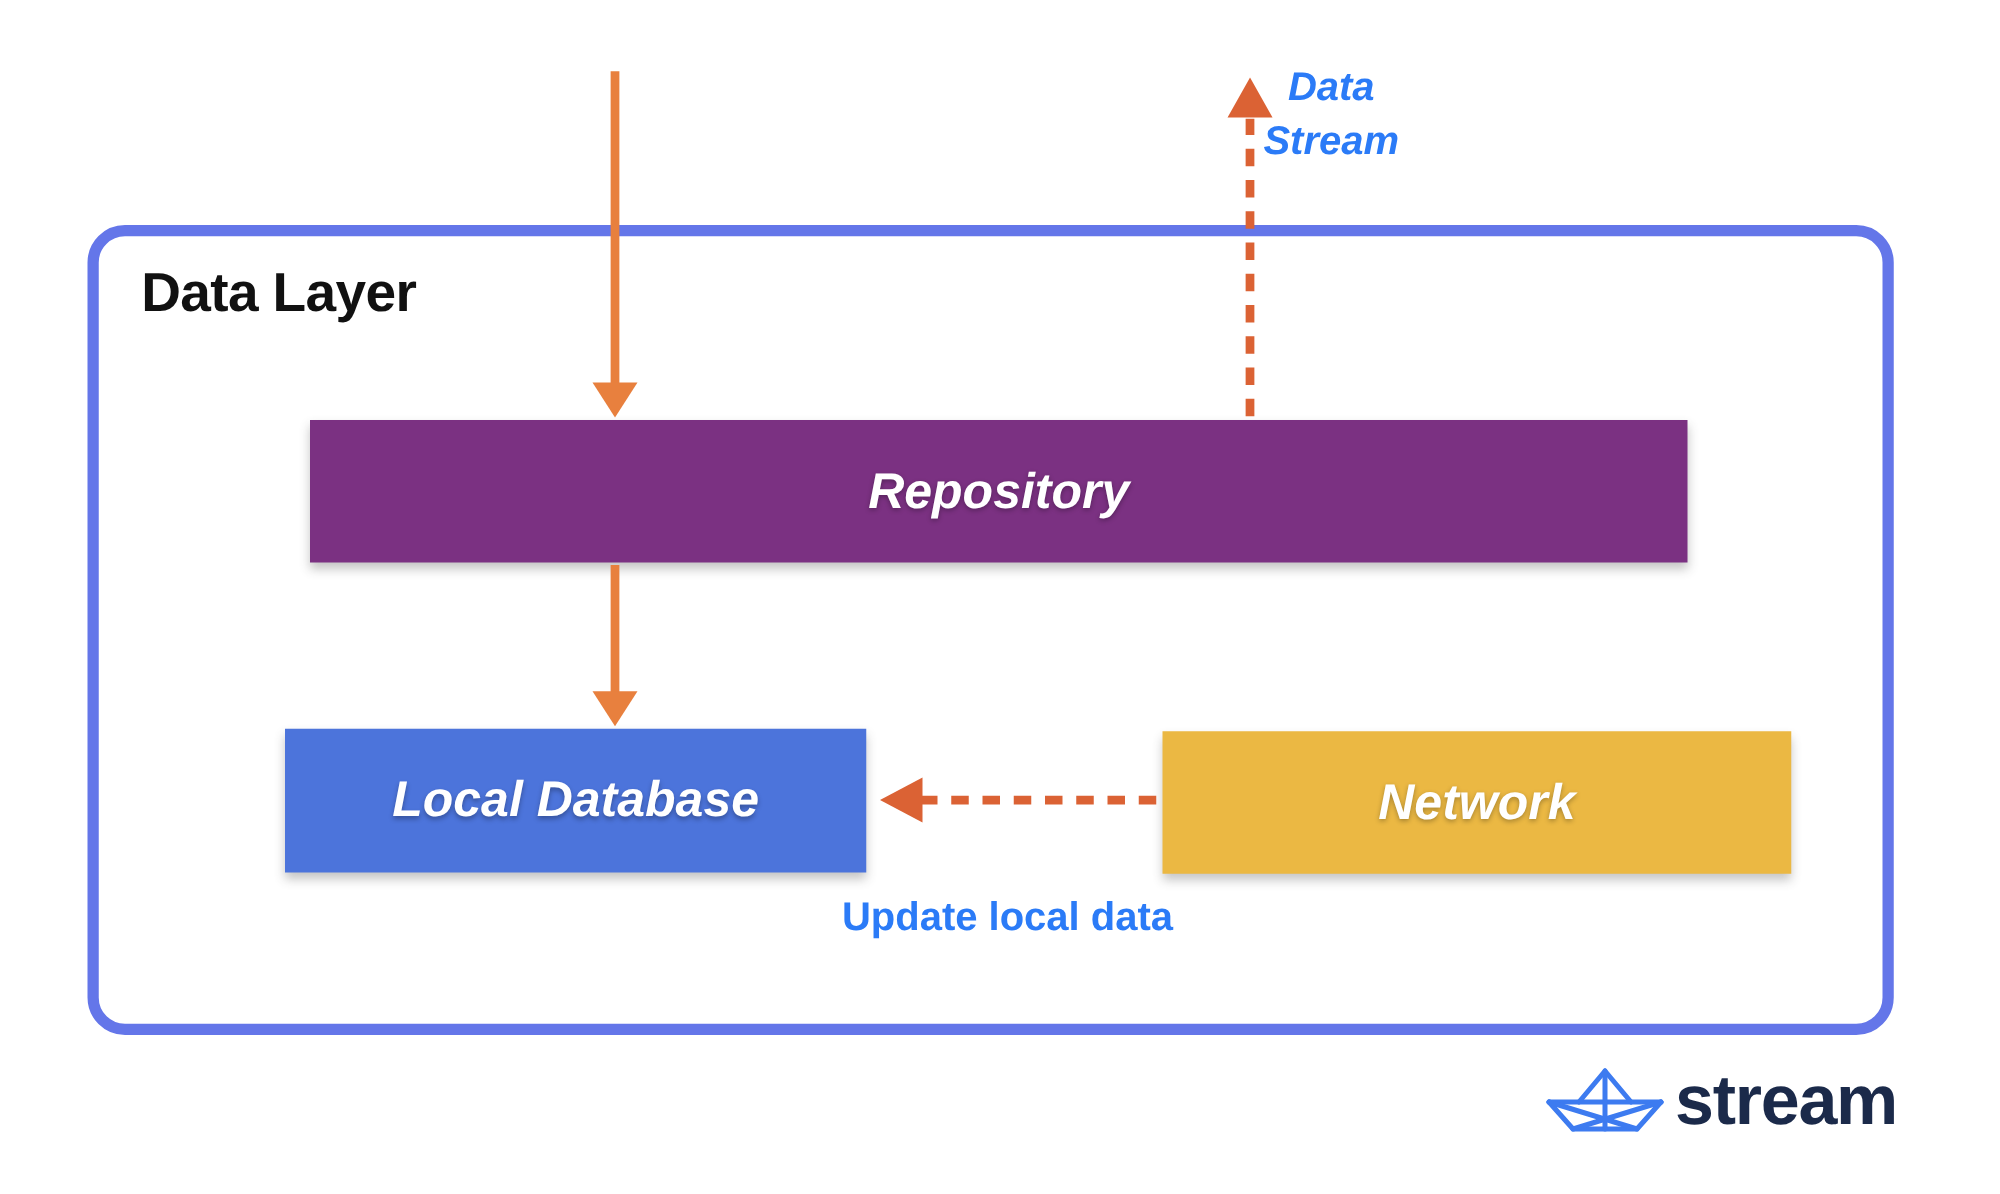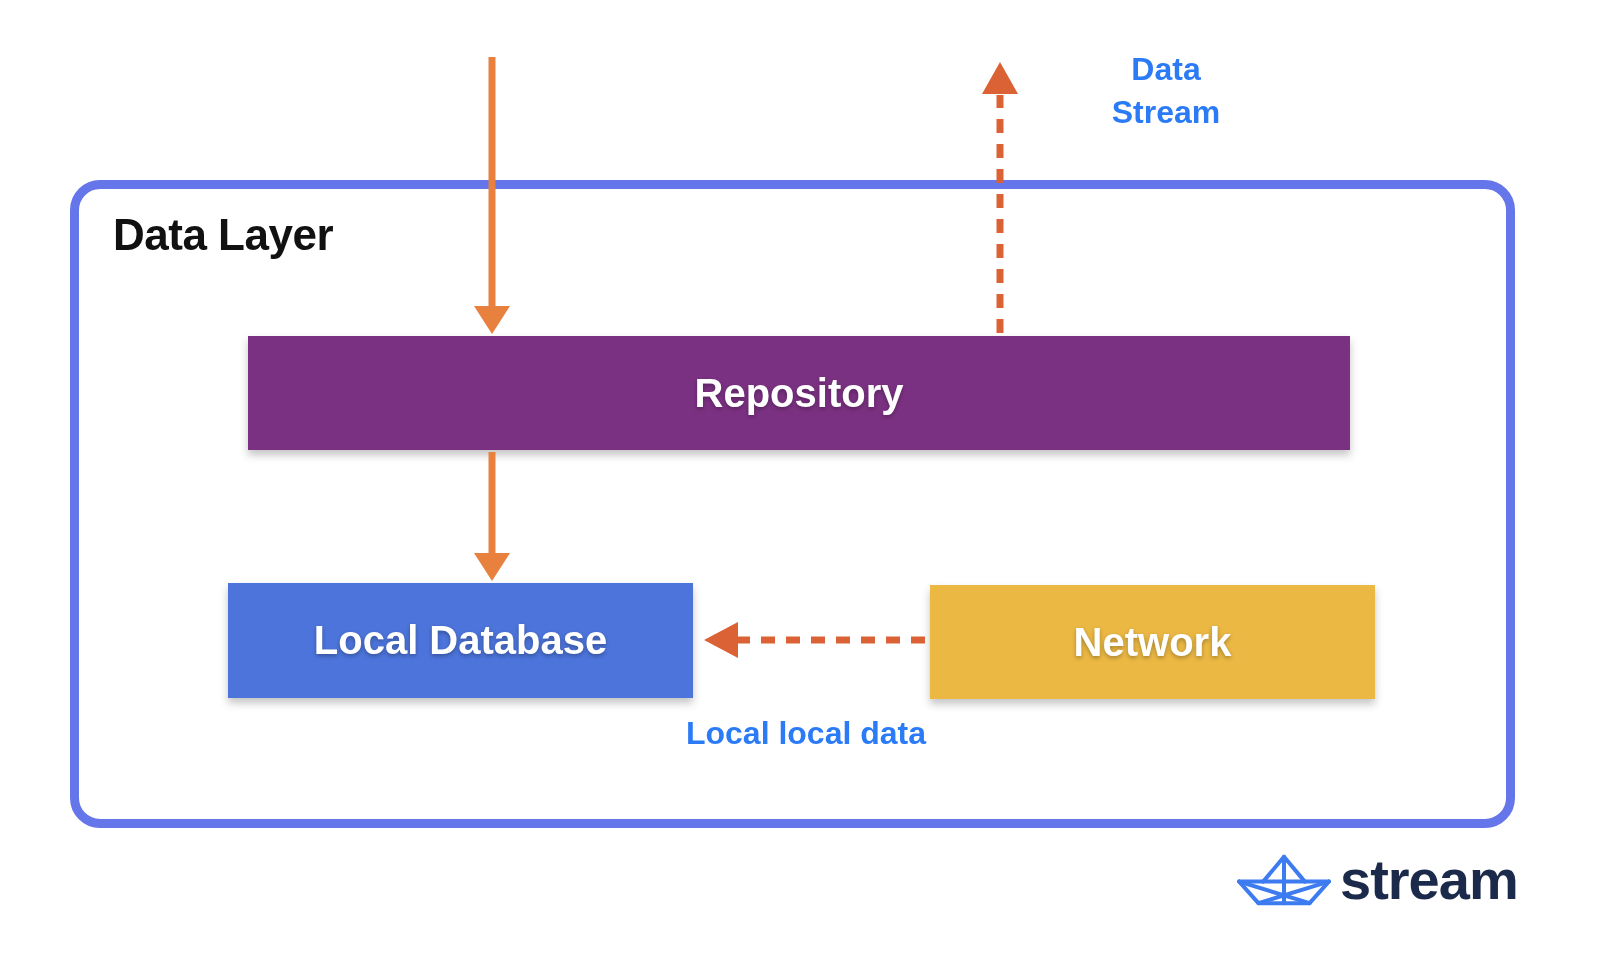--- a/index.html
+++ b/index.html
@@ -45,56 +45,57 @@
     align-items: center;
     justify-content: center;
     box-shadow: 0 5px 8px rgba(60, 60, 60, 0.30);
   }
   .node-label {
     color: var(--box-text, #ffffff);
     font-size: 40px;
     font-weight: 700;
     text-shadow: 0 2px 4px rgba(0, 0, 0, 0.30);
     white-space: nowrap;
+    font-style: italic;
   }
   .repository-box {
     left: 248px;
     top: 336px;
     width: 1102px;
     height: 114px;
     background: var(--repository-fill, #7b3182);
   }
   .local-database-box {
     left: 228px;
     top: 583px;
     width: 465px;
     height: 115px;
     background: var(--local-database-fill, #4c74db);
     justify-content: center;
   }
   .network-box {
     left: 930px;
     top: 585px;
-    width: 445px;
+    width: 503px;
     height: 114px;
     background: var(--network-fill, #ebb843);
   }
 
   
   .annotation {
     position: absolute;
     color: var(--annotation-blue, #2b7bf7);
     font-size: 32px;
     font-weight: 700;
     line-height: 43px;
     text-align: center;
     white-space: nowrap;
   }
   .invoke-label   { left: 155px;  top: 48px;  width: 340px; }
-  .stream-label   { left: 1066px; top: 48px;  width: 200px; }
+  .stream-label   { left: 965px; top: 48px;  width: 200px; font-style: italic; }
   .request-label  { left: 471px;  top: 466px; width: 500px; line-height: 42px; }
   .update-label   { left: 606px;  top: 712px; width: 400px; }
 
   
   .arrows-overlay {
     position: absolute;
     left: 0;
     top: 0;
     width: 1600px;
     height: 955px;
@@ -168,21 +169,21 @@
     <span class="node-label">Network</span>
   </div>
 
 
   <div class="annotation stream-label">
     <div>Data</div>
     <div>Stream</div>
   </div>
 
 
-  <div class="annotation update-label">Local local data</div>
+  <div class="annotation update-label">Update local data</div>
 
   <svg class="arrows-overlay" viewBox="0 0 1600 955" xmlns="http://www.w3.org/2000/svg">
 
     <g>
       <line class="arrow-solid-line" x1="492" y1="57" x2="492" y2="308"></line>
       <polygon class="arrow-solid-head" points="474,306 510,306 492,334"></polygon>
     </g>
 
     <g>
       <line class="arrow-solid-line" x1="492" y1="452" x2="492" y2="555"></line>

